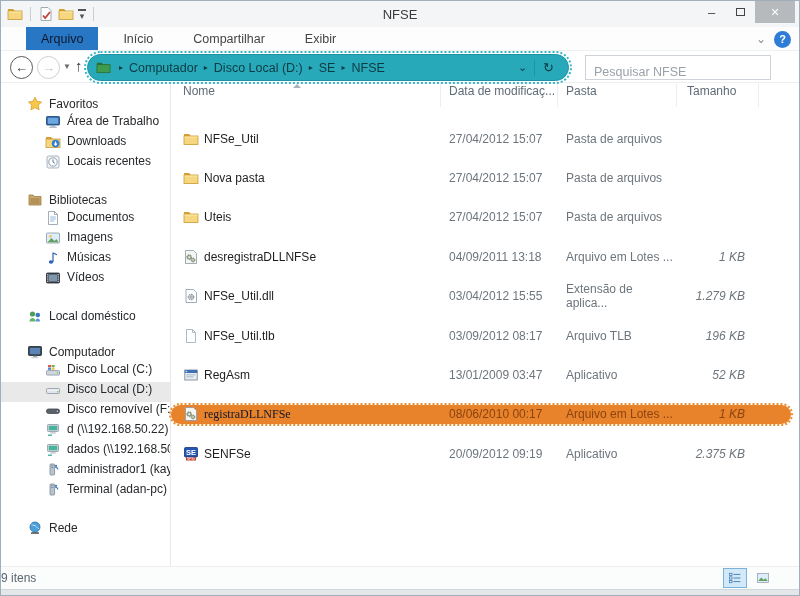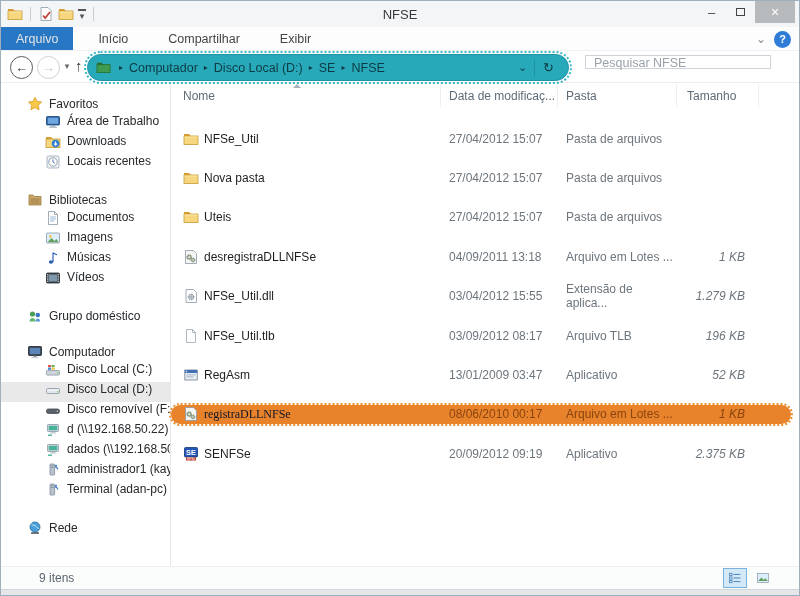--- a/index.html
+++ b/index.html
@@ -20,21 +20,21 @@
   .controls{position:absolute;right:4px;top:0;display:flex;height:22px;}
   .ctl{width:29px;height:22px;display:flex;align-items:center;justify-content:center;
     color:#444;font-size:13px;cursor:default;}
   .ctl.max .box{width:9px;height:8px;border:1px solid #444;}
   .ctl.close{width:40px;background:#b7babc;color:#fff;font-size:14px;}
 
   
   .tabsrow{position:absolute;left:0;top:26px;right:0;height:24px;background:#fdfdfd;
     display:flex;align-items:stretch;border-bottom:1px solid #eef0f2;}
   .tab{padding:0 15px;display:flex;align-items:center;font-size:12.5px;color:#444;}
-  .tab.active{background:#2777c4;color:#e5e5e5;margin-left:0;}
+  .tab.active{background:#2777c4;color:#0f172a;margin-left:25px;}
   .tab+.tab{margin-left:10px;}
   .tabsrow-right{position:absolute;right:8px;top:26px;height:24px;display:flex;align-items:center;gap:8px;}
   .ribbon-chevron{color:#8a9199;font-size:12px;}
   .help-btn{width:17px;height:17px;border-radius:50%;background:#2e7cd6;color:#fff;
     font-size:11px;font-weight:bold;display:flex;align-items:center;justify-content:center;}
 
   
   .toolbar{position:absolute;left:0;top:51px;right:0;height:31px;background:#fff;
     border-bottom:1px solid #eceff1;}
   .navbtn{position:absolute;top:4px;width:23px;height:23px;border-radius:50%;
@@ -47,41 +47,41 @@
     background:#28a9ba;border:1px solid #1d93a5;border-radius:14px;
     outline:2px dotted #35b6c6;outline-offset:1px;
     display:flex;align-items:center;padding:0 6px;color:#0d3a42;}
   .crumb-pill .svgi{width:15px;height:15px;margin:0 2px;}
   .crumb-sep{font-size:8px;margin:0 6px;color:#0d3a42;}
   .crumb-item{font-size:12.5px;white-space:nowrap;}
   .crumb-right{margin-left:auto;display:flex;align-items:center;}
   .crumb-chevron{font-size:11px;padding:0 7px;}
   .crumb-divider{width:1px;height:16px;background:#1d93a5;}
   .crumb-refresh{font-size:13px;padding:0 8px;}
-  .searchbox{position:absolute;left:584px;top:3px;width:186px;height:14px;
-    border:1px solid #cdd3d9;background:#fff;display:flex;align-items:flex-start;}
+  .searchbox{position:absolute;left:584px;top:3px;width:186px;height:25px;
+    border:1px solid #cdd3d9;background:#fff;display:flex;align-items:flex-end;}
   .searchbox input{flex:1;border:none;outline:none;font-family:"Liberation Sans",sans-serif;
     font-size:12.5px;color:#444;padding:0 8px;background:transparent;}
   .searchbox input::placeholder{color:#9aa1a8;}
   .search-icon{width:15px;height:15px;margin-right:7px;}
 
   
   .main{position:absolute;left:0;top:83px;right:0;bottom:29px;display:flex;background:#fff;}
   .sidebar{width:170px;border-right:1px solid #e6e8ea;padding-top:10px;overflow:hidden;}
   .sb-group{margin-bottom:16px;}
   .sb-head{display:flex;align-items:center;height:20px;padding-left:26px;}
   .sb-item{display:flex;height:20px;padding-left:44px;}
   .sb-item.sel{background:#e9e9e9;}
   .sb-icon{width:16px;height:16px;margin-right:6px;flex:none;}
   .sb-label{white-space:nowrap;color:#26292c;}
 
   
   .filepane{flex:1;position:relative;}
   .cols{position:absolute;left:0;top:0;right:0;height:23px;display:flex;color:#5f6b76;}
-  .col{display:flex;align-items:center;border-right:1px solid #eceff1;padding-left:8px;position:relative;}
+  .col{display:flex;align-items:flex-start;border-right:1px solid #eceff1;padding-left:8px;position:relative;}
   .col-name{width:270px;padding-left:12px;}
   .col-date{width:117px;}
   .col-type{width:119px;}
   .col-size{width:82px;padding-left:10px;}
   .sort-arrow{position:absolute;top:0;left:122px;width:0;height:0;
     border-left:4px solid transparent;border-right:4px solid transparent;
     border-bottom:4px solid #a8b2bb;}
   .rows{position:absolute;left:0;top:25px;right:0;}
   .frow{display:flex;align-items:center;height:19.4px;position:relative;margin-top:20px;}
   .fc-name{width:270px;display:flex;align-items:center;padding-left:12px;color:#1e1e1e;}
@@ -90,21 +90,21 @@
   .fc-type{width:119px;color:#6d757c;padding-left:8px;}
   .fc-size{width:82px;color:#6d757c;text-align:right;padding-right:14px;font-style:italic;}
   .frow.hl{background:#e8822b;border-radius:11px;
     outline:2px dotted #e8902f;outline-offset:0px;margin-right:8px;}
   .frow.hl .fc-date,.frow.hl .fc-type,.frow.hl .fc-size{color:#8a4510;}
   .frow.hl .fc-name{color:#0f172a;font-family:Liberation Serif, serif;}
 
   
   .statusbar{position:absolute;left:0;bottom:6px;right:0;height:23px;background:#fbfcfc;
     border-top:1px solid #eceff1;display:flex;align-items:center;}
-  .status-count{padding-left:38px;color:#5a6570;}
+  .status-count{color:#5a6570;}
   .viewbtns{margin-left:auto;display:flex;gap:4px;padding-right:24px;}
   .viewbtn{width:24px;height:20px;display:flex;align-items:center;justify-content:center;border:1px solid transparent;}
   .viewbtn.sel{background:#d3e9f8;border-color:#79b2dd;}
   .viewbtn .svgi{width:14px;height:14px;}
   .frame-bottom{position:absolute;left:0;right:0;bottom:0;height:6px;background:#e3e7e9;border-top:1px solid #d2d7da;}
   .svgi svg{width:100%;height:100%;display:block;}
 </style>
 </head>
 <body>
 
@@ -298,21 +298,21 @@
         <div class="sb-group">
           <div class="sb-head">
             <span class="sb-icon svgi">
               <svg xmlns="http://www.w3.org/2000/svg" viewBox="0 0 16 16">
                 <circle cx="5.5" cy="6" r="2.6" fill="#4c9e57"></circle>
                 <circle cx="10.8" cy="7" r="2.3" fill="#3a76c4"></circle>
                 <path d="M2.5 13.5c0-2.2 1.4-3.6 3-3.6s3 1.4 3 3.6z" fill="#5fb56a"></path>
                 <path d="M8.6 13.5c0-1.9 1-3.1 2.2-3.1s2.2 1.2 2.2 3.1z" fill="#5a92d8"></path>
               </svg>
             </span>
-            <span class="sb-label">Grupo doméstico</span>
+            <span class="sb-label">Local doméstico</span>
           </div>
         </div>
         <div class="sb-group">
           <div class="sb-head">
             <span class="sb-icon svgi">
               <svg xmlns="http://www.w3.org/2000/svg" viewBox="0 0 16 16">
                 <rect x="1.5" y="2.5" width="13" height="9" rx=".8" fill="#37424b" stroke="#20262c" stroke-width=".8"></rect>
                 <rect x="2.8" y="3.8" width="10.4" height="6.4" fill="#5b84b8"></rect>
                 <rect x="6" y="11.8" width="4" height="1.4" fill="#9aa7b2"></rect>
                 <rect x="4.4" y="13.2" width="7.2" height="1" fill="#c3ccd3"></rect>

